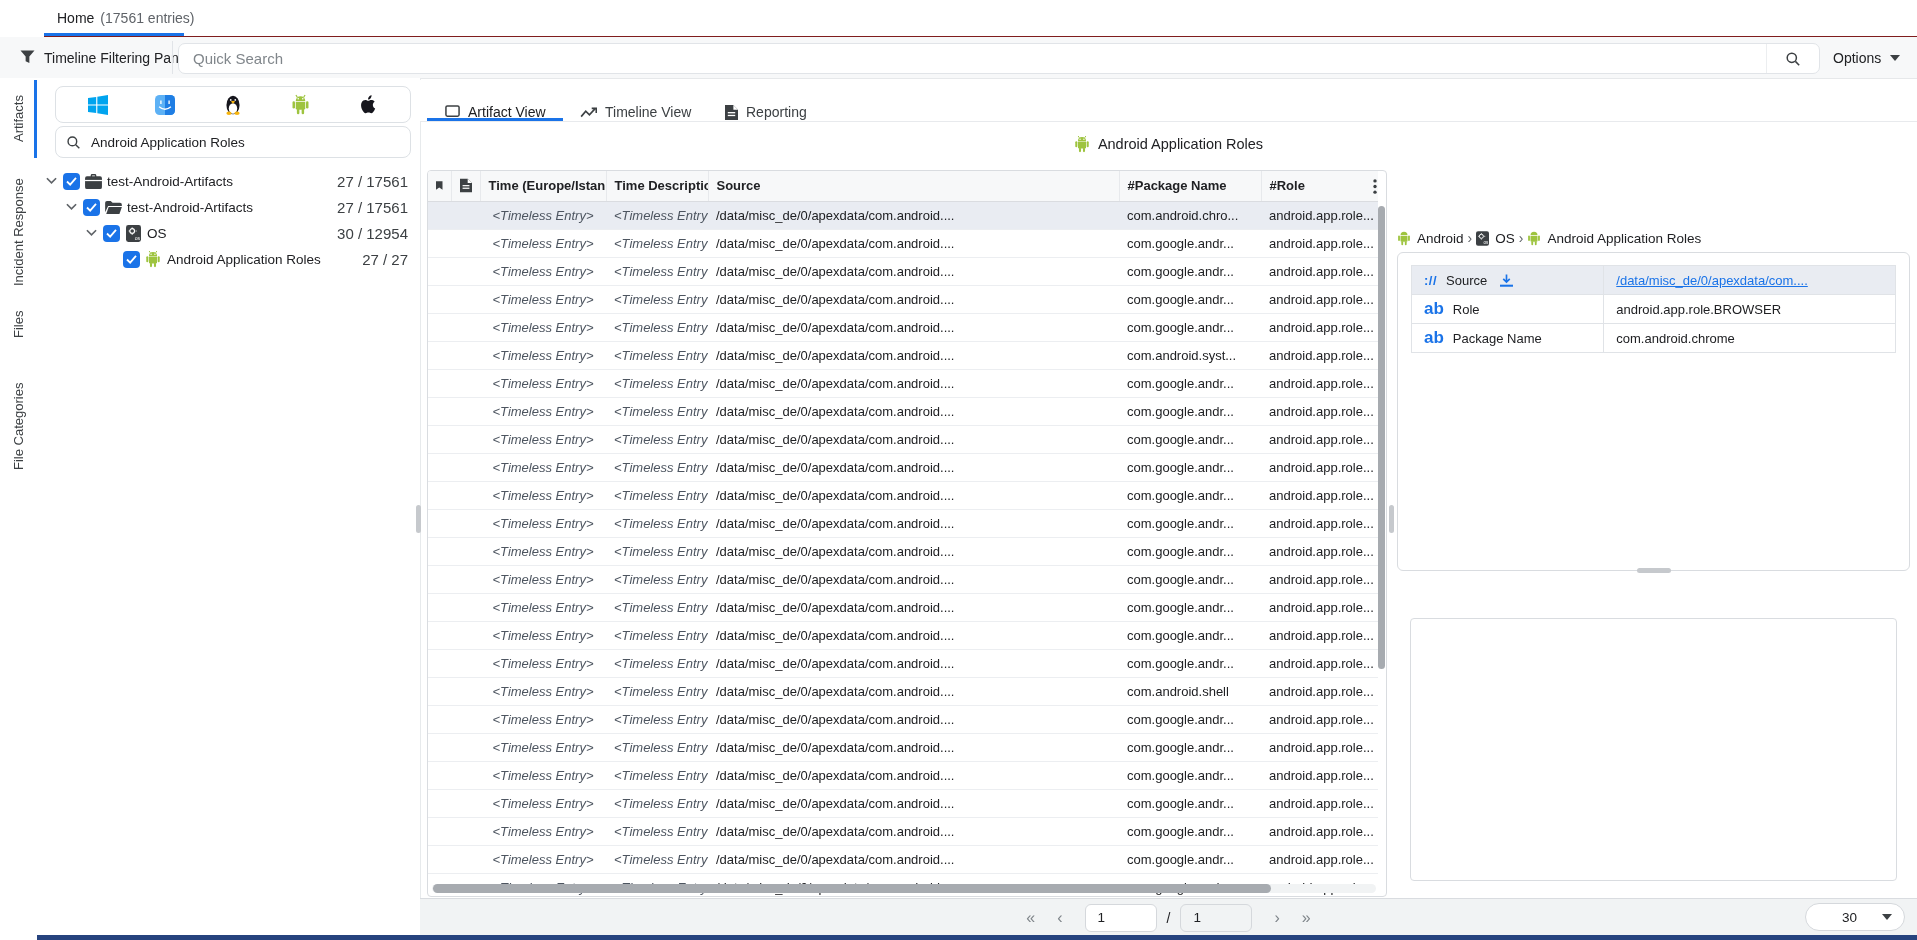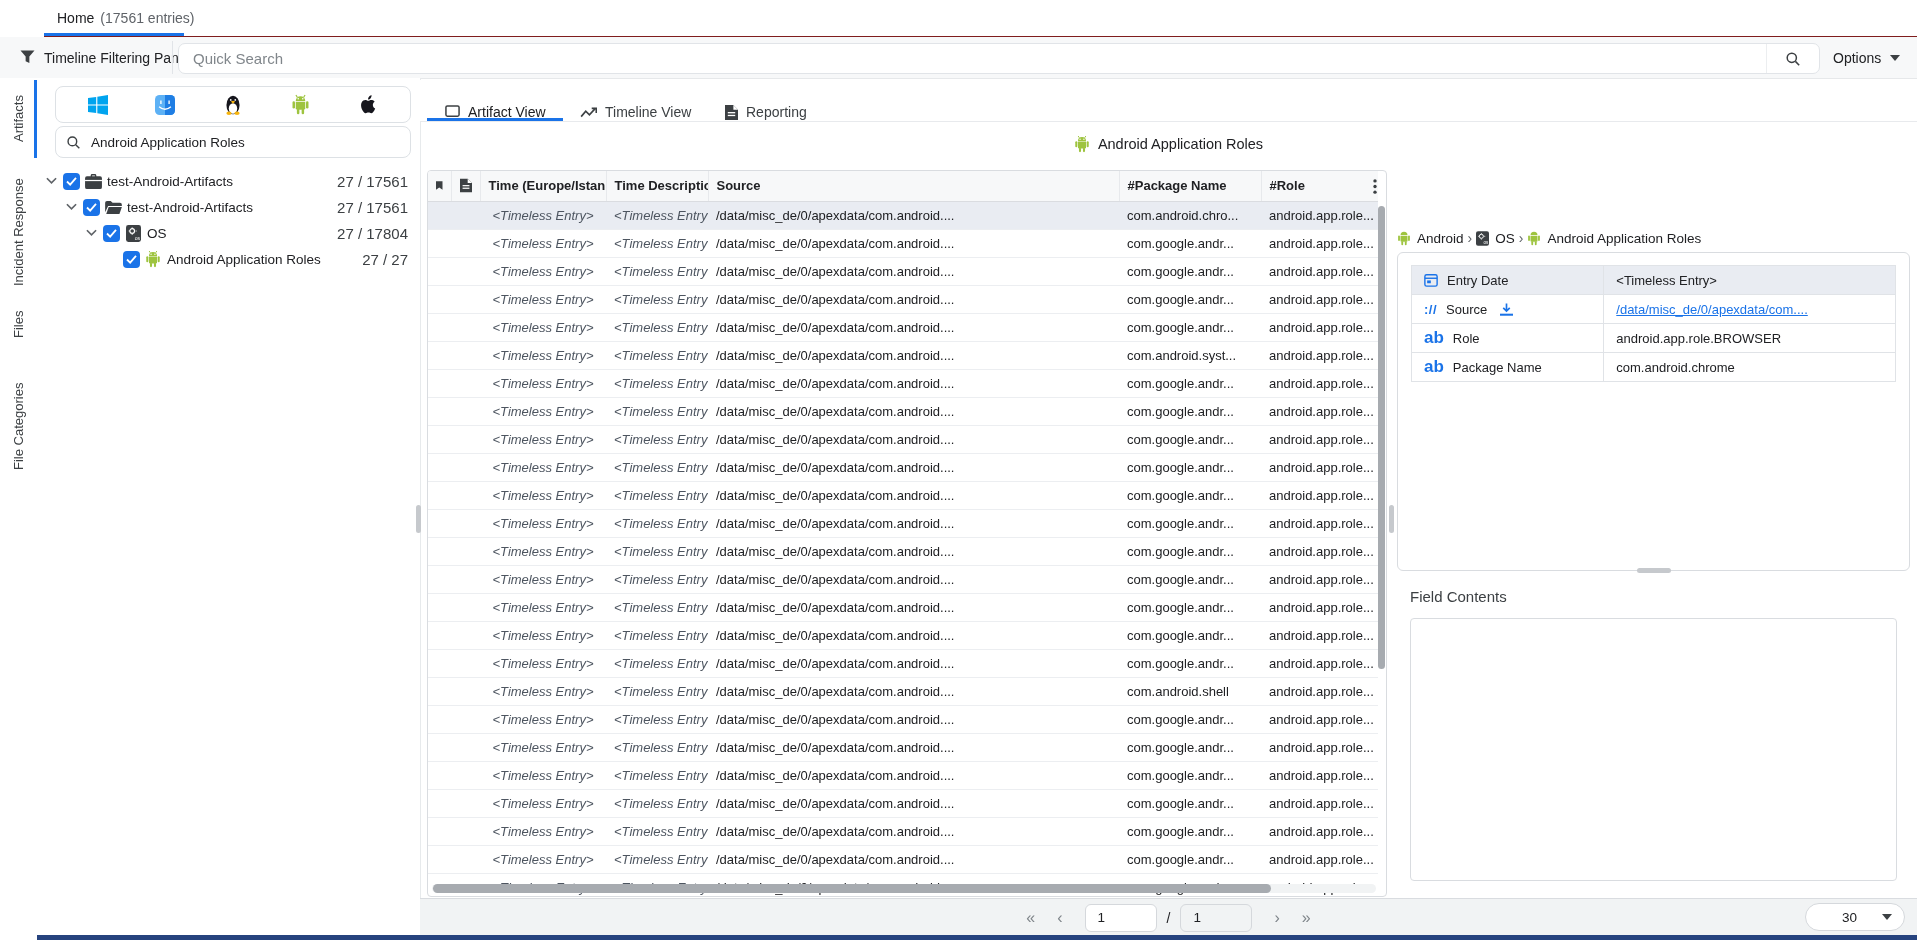--- a/index.html
+++ b/index.html
@@ -294,21 +294,21 @@
           <svg viewBox="0 0 16 18" width="15" height="17">
               <rect width="16" height="18" rx="2.5" fill="#3c4043"></rect>
               <g stroke="#fff" stroke-width="1.2" fill="none">
                 <circle cx="6.6" cy="6.3" r="2.5"></circle>
                 <path d="M6.6 2.6v1.1M6.6 9.2v1.1M2.9 6.3h1.1M10.2 6.3h1.1"></path>
               </g>
               <text x="9.2" y="15.6" font-size="5.5" fill="#fff" font-family="inherit">os</text>
             </svg>
         </span>
         <span class="tlabel">OS</span>
-        <span class="tcount">27 / 17804</span>
+        <span class="tcount">30 / 12954</span>
       </div>
 
       <div class="trow" style="padding-left:66px;">
         <span class="chev hidden">
           <svg viewBox="0 0 12 8" width="11" height="8">
               <path d="M1 1l5 5 5-5" stroke="#5f6368" stroke-width="1.8" fill="none"></path>
             </svg>
         </span>
         <span class="cbox">
           <svg viewBox="0 0 12 10" width="11" height="9">
@@ -750,35 +750,20 @@
       <span>Android Application Roles</span>
     </span>
   </div>
 
   <div class="fcard">
     <table class="fields">
       <tbody>
       <tr>
         <td>
               <span class="fieldcell">
-          <span>
-            <svg viewBox="0 0 16 16" width="14" height="14">
-                    <rect x="1" y="2" width="14" height="13" rx="2" fill="none" stroke="#1a73e8" stroke-width="1.6"></rect>
-                    <line x1="1" y1="6" x2="15" y2="6" stroke="#1a73e8" stroke-width="1.6"></line>
-                    <rect x="3.6" y="8.5" width="4.2" height="3.2" fill="#1a73e8"></rect>
-                  </svg>
-          </span>
-          <span>Entry Date</span>
-        </span>
-            </td>
-        <td>&lt;Timeless Entry&gt;</td>
-      </tr>
-      <tr>
-        <td>
-              <span class="fieldcell">
           <span class="srcic">://</span>
           <span>Source</span>
           <span class="dlicon">
             <svg viewBox="0 0 14 14" width="13" height="13">
                     <path d="M7 0.5v8M3.5 5.2 7 8.7l3.5-3.5" stroke="#1a73e8" stroke-width="1.8" fill="none"></path>
                     <rect y="11.5" width="14" height="2.2" fill="#1a73e8"></rect>
                   </svg>
           </span>
         </span>
             </td>
@@ -801,21 +786,20 @@
         </span>
             </td>
         <td>com.android.chrome</td>
       </tr>
     </tbody>
       </table>
     <div class="fgrip"></div>
   </div>
 
   <div class="ccard">
-    <h3 style="padding-left:13px;">Field Contents</h3>
     <div class="cbox-empty"></div>
   </div>
 
   <div class="pagebar">
     <span class="pgnav">«</span>
     <span class="pgnav">‹</span>
     <span class="pgroup">
       <span class="pbox white">
         <input type="text" value="1" style="">
       </span>

